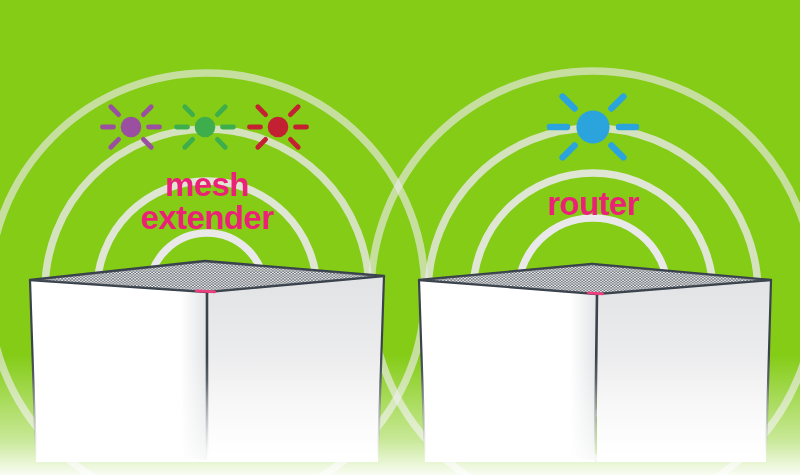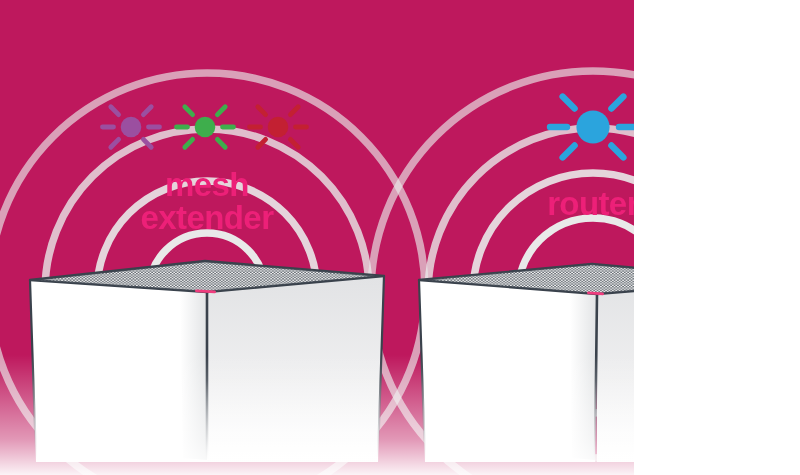--- a/index.html
+++ b/index.html
@@ -3,23 +3,23 @@
 <meta charset="utf-8">
 <style>
   html, body {
     margin: 0;
     padding: 0;
     background: #ffffff;
     font-family: "Liberation Sans", sans-serif;
   }
   .stage {
     position: relative;
-    width: 634px;
+    width: 800px;
     height: 475px;
-    background: #be185d;
+    background: #84cc16;
     overflow: hidden;
   }
   svg { display: block; }
   .device-label {
     font-family: "Liberation Sans", sans-serif;
     font-weight: bold;
     font-size: 33px;
     letter-spacing: -0.6px;
   }
   .led-rays line {

